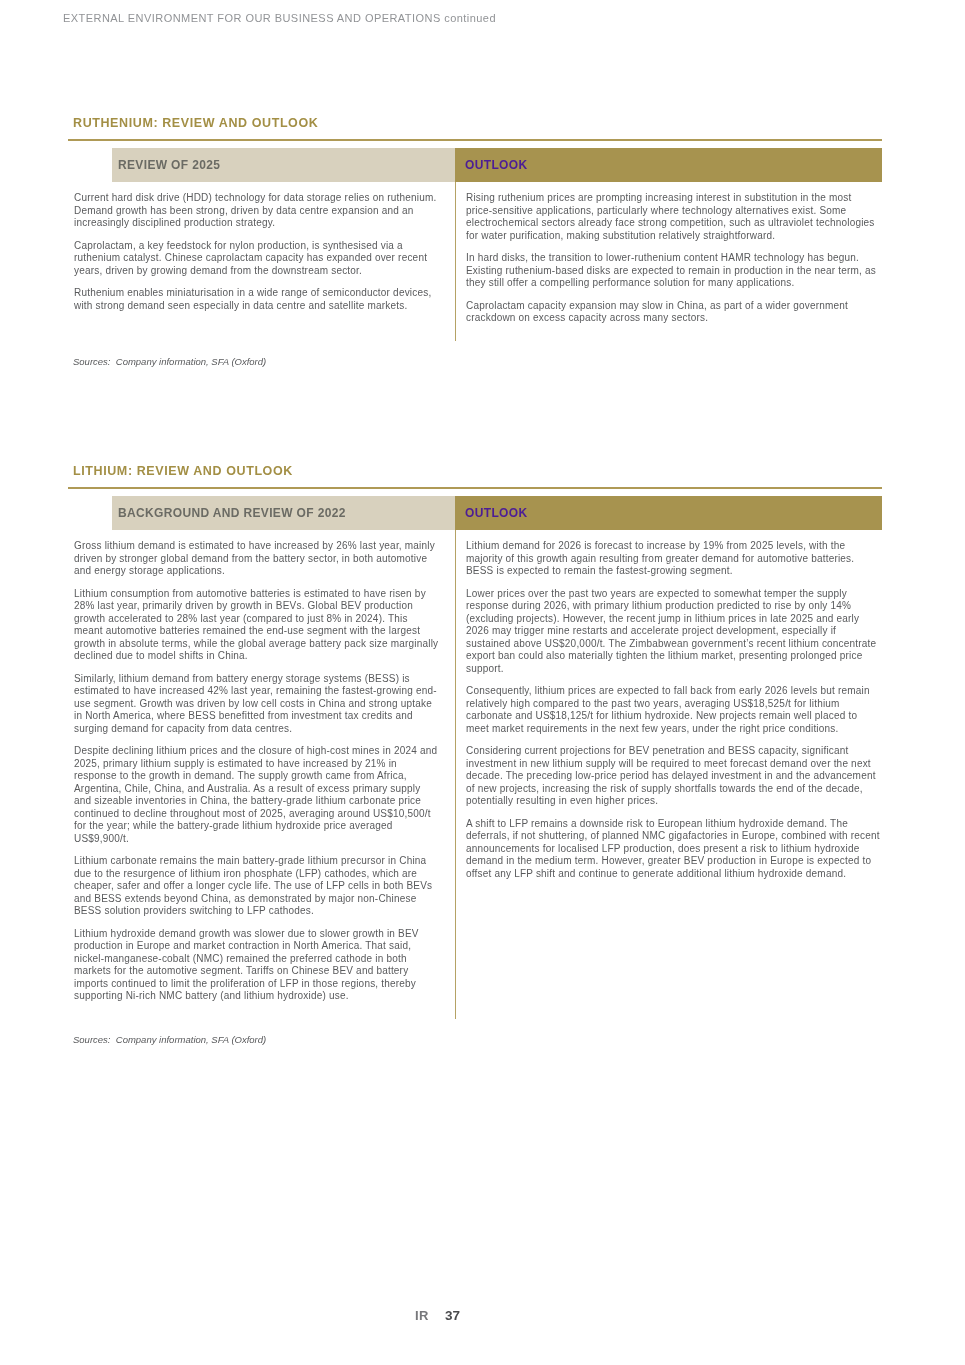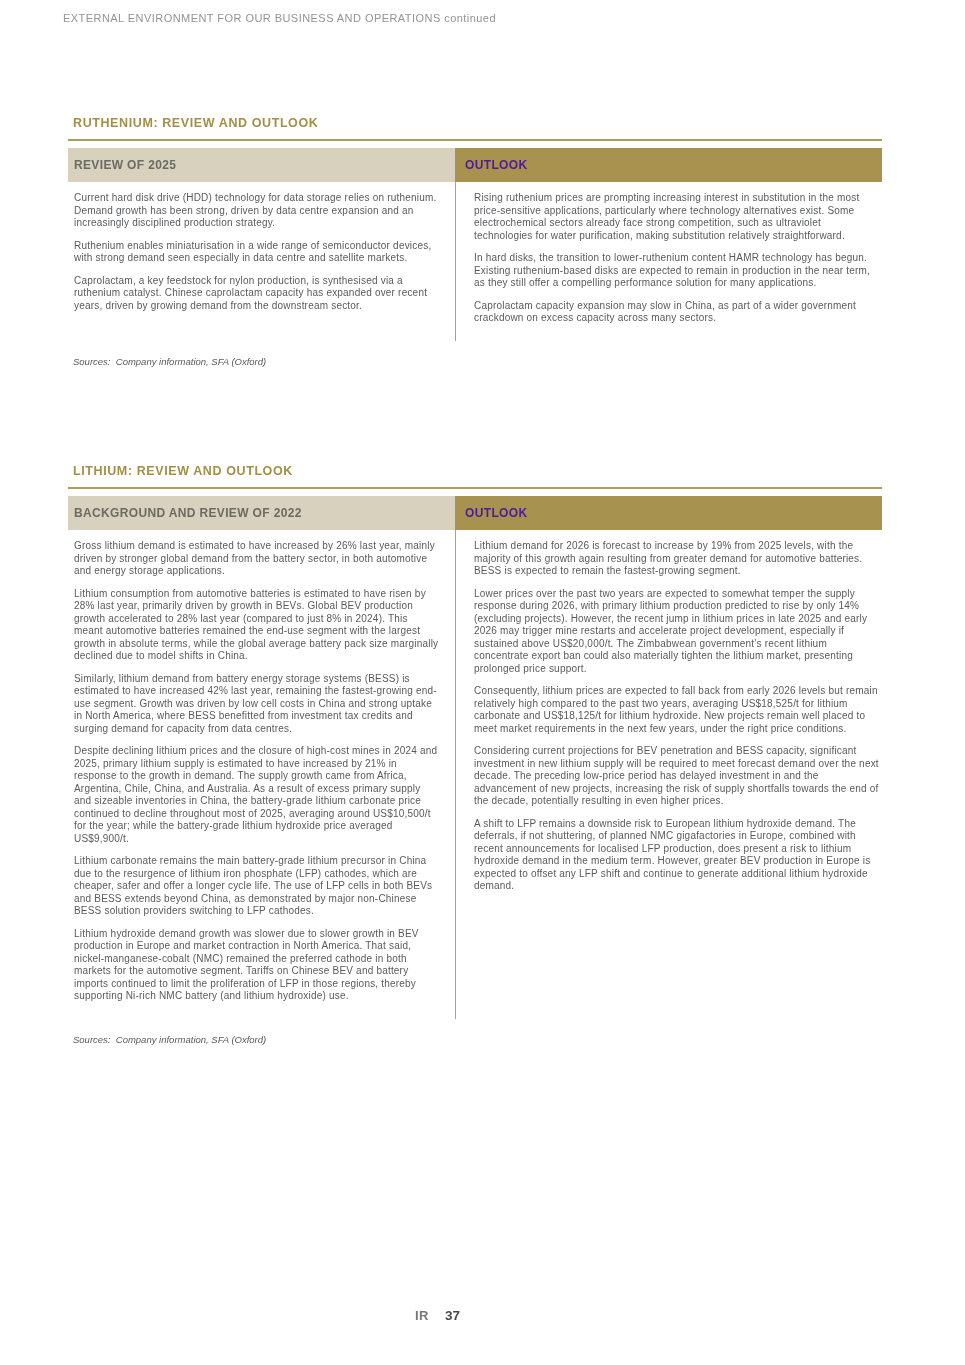--- a/index.html
+++ b/index.html
@@ -52,38 +52,39 @@
     align-items: center;
     font-size: 12px;
     font-weight: bold;
     letter-spacing: 0.35px;
     box-sizing: border-box;
   }
   .col-header.beige {
     background: #d8d1be;
     color: #6b6b64;
     padding-left: 6px;
+    margin-left: 44px;
   }
   .col-header.gold {
     background: #a7934f;
     color: #4c1d95;
     padding-left: 10px;
   }
   .col-body {
     flex: 1;
     box-sizing: border-box;
     padding: 10px 16px 16px 6px;
     font-size: 10px;
     line-height: 1.25;
     letter-spacing: 0.2px;
     color: #595a5c;
   }
   .col-right .col-body {
     border-left: 1px solid #b5a265;
-    padding-left: 18px;
+    padding-left: 10px;
     padding-right: 2px;
   }
   .col-body p { margin: 0 0 10px 0; }
   .col-body p:last-child { margin-bottom: 0; }
   .sources {
     margin: 15px 0 0 5px;
     font-size: 9.5px;
     font-style: italic;
     color: #595a5c;
     white-space: pre-wrap;
@@ -116,22 +117,22 @@
   <div class="running-head">EXTERNAL ENVIRONMENT FOR OUR BUSINESS AND OPERATIONS continued</div>
 
   <div class="section" id="ruthenium-section">
     <h2 class="section-title">RUTHENIUM: REVIEW AND OUTLOOK</h2>
     <div class="gold-rule"></div>
     <div class="two-col">
       <div class="col col-left">
         <div class="col-header beige">REVIEW OF 2025</div>
         <div class="col-body">
           <p>Current hard disk drive (HDD) technology for data storage relies on ruthenium. Demand growth has been strong, driven by data centre expansion and an increasingly disciplined production strategy.</p>
+          <p>Caprolactam, a key feedstock for nylon production, is synthesised via a ruthenium catalyst. Chinese caprolactam capacity has expanded over recent years, driven by growing demand from the downstream sector.</p>
           <p>Ruthenium enables miniaturisation in a wide range of semiconductor devices, with strong demand seen especially in data centre and satellite markets.</p>
-          <p>Caprolactam, a key feedstock for nylon production, is synthesised via a ruthenium catalyst. Chinese caprolactam capacity has expanded over recent years, driven by growing demand from the downstream sector.</p>
         </div>
       </div>
       <div class="col col-right">
         <div class="col-header gold">OUTLOOK</div>
         <div class="col-body">
           <p>Rising ruthenium prices are prompting increasing interest in substitution in the most price-sensitive applications, particularly where technology alternatives exist. Some electrochemical sectors already face strong competition, such as ultraviolet technologies for water purification, making substitution relatively straightforward.</p>
           <p>In hard disks, the transition to lower-ruthenium content HAMR technology has begun. Existing ruthenium-based disks are expected to remain in production in the near term, as they still offer a compelling performance solution for many applications.</p>
           <p>Caprolactam capacity expansion may slow in China, as part of a wider government crackdown on excess capacity across many sectors.</p>
         </div>
       </div>

